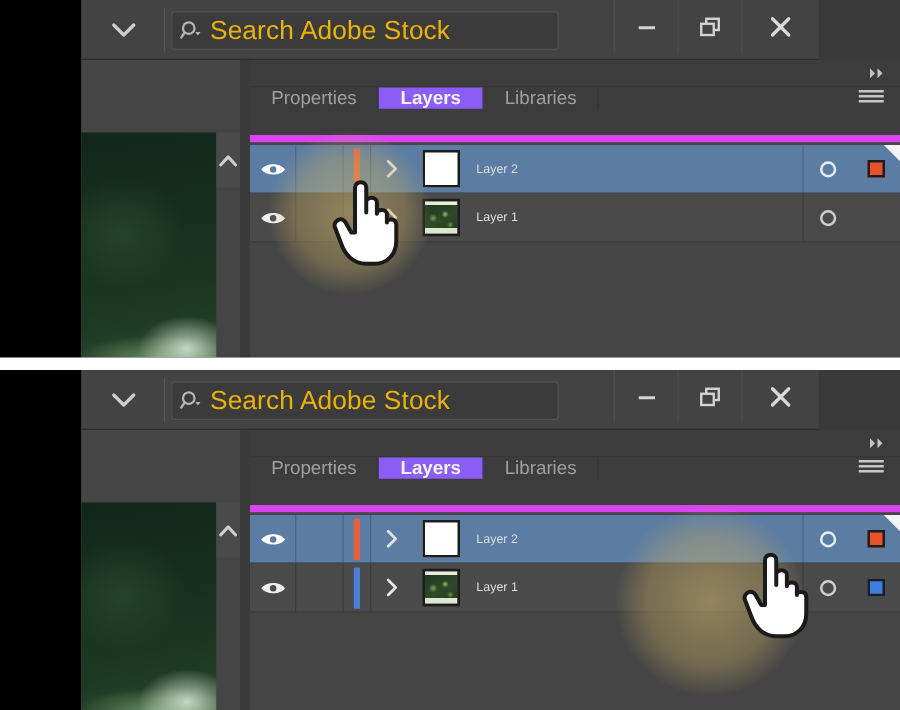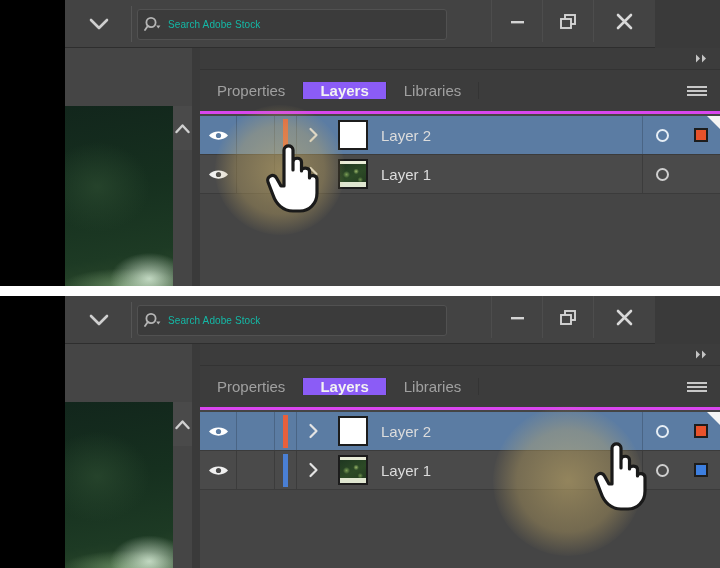--- a/index.html
+++ b/index.html
@@ -48,21 +48,21 @@
   .search-box {
     position:absolute; left:72px; top:9px; width:310px; height:31px;
     background:#3b3b3b;
     border:1px solid #515151;
     border-radius:3px;
     display:flex; align-items:center;
   }
   .search-icon { width:30px; display:flex; align-items:center; justify-content:center; }
   .search-icon svg { width:19px; height:17px; }
   .search-placeholder {
-    color:#14b8a6; font-size:10px; letter-spacing:.1px;
+    color:#eab308; font-size:21px; letter-spacing:.1px;
     white-space:nowrap;
   }
 
   .win-buttons {
     position:absolute; right:0px; top:0px; height:42px;
     display:flex; align-items:stretch;
   }
   .win-btn {
     width:51px; display:flex; align-items:center; justify-content:center;
     border-left:1px solid #4d4d4d;
@@ -108,22 +108,22 @@
   }
   .expand-icon {
     position:absolute; right:12px; top:5px;
     display:flex; gap:1px;
   }
   .expand-icon svg { width:13px; height:11px; }
 
   .tabs {
     position:absolute; left:0; top:22px; right:0; height:44px;
     background:#3c3c3c;
-    display:flex; align-items:center;
-    border-bottom:3px solid #d946ef;
+    display:flex; align-items:flex-start;
+    border-bottom:6px solid #d946ef;
   }
   .tab {
     display:flex; align-items:center;
     padding:0 17px;
     font-size:15px;
     color:#a0a0a0;
     border-right:1px solid #343434;
     white-space:nowrap;
   }
   .tab.active {
@@ -194,21 +194,21 @@
       linear-gradient(to bottom, #e8ecd8 0 12%, rgba(0,0,0,0) 12% 82%, #dfe6d0 82% 100%),
       radial-gradient(circle 5px at 25% 52%, #7a9e55, rgba(0,0,0,0) 70%),
       radial-gradient(circle 4px at 62% 40%, #9ab86a, rgba(0,0,0,0) 70%),
       radial-gradient(circle 4px at 78% 72%, #6d8f4c, rgba(0,0,0,0) 70%),
       linear-gradient(150deg, #1d3420, #2c4a26 55%, #22381f);
   }
 
   .cell-name {
     flex:1; height:100%;
     display:flex; align-items:center;
-    font-size:15px;
+    font-size:10px;
     padding-left:4px;
     white-space:nowrap;
   }
 
   .cell-link {
     width:40px; height:100%;
     display:flex; align-items:center; justify-content:center;
     border-left:1px solid rgba(0,0,0,.18);
   }
   .link-circle {

